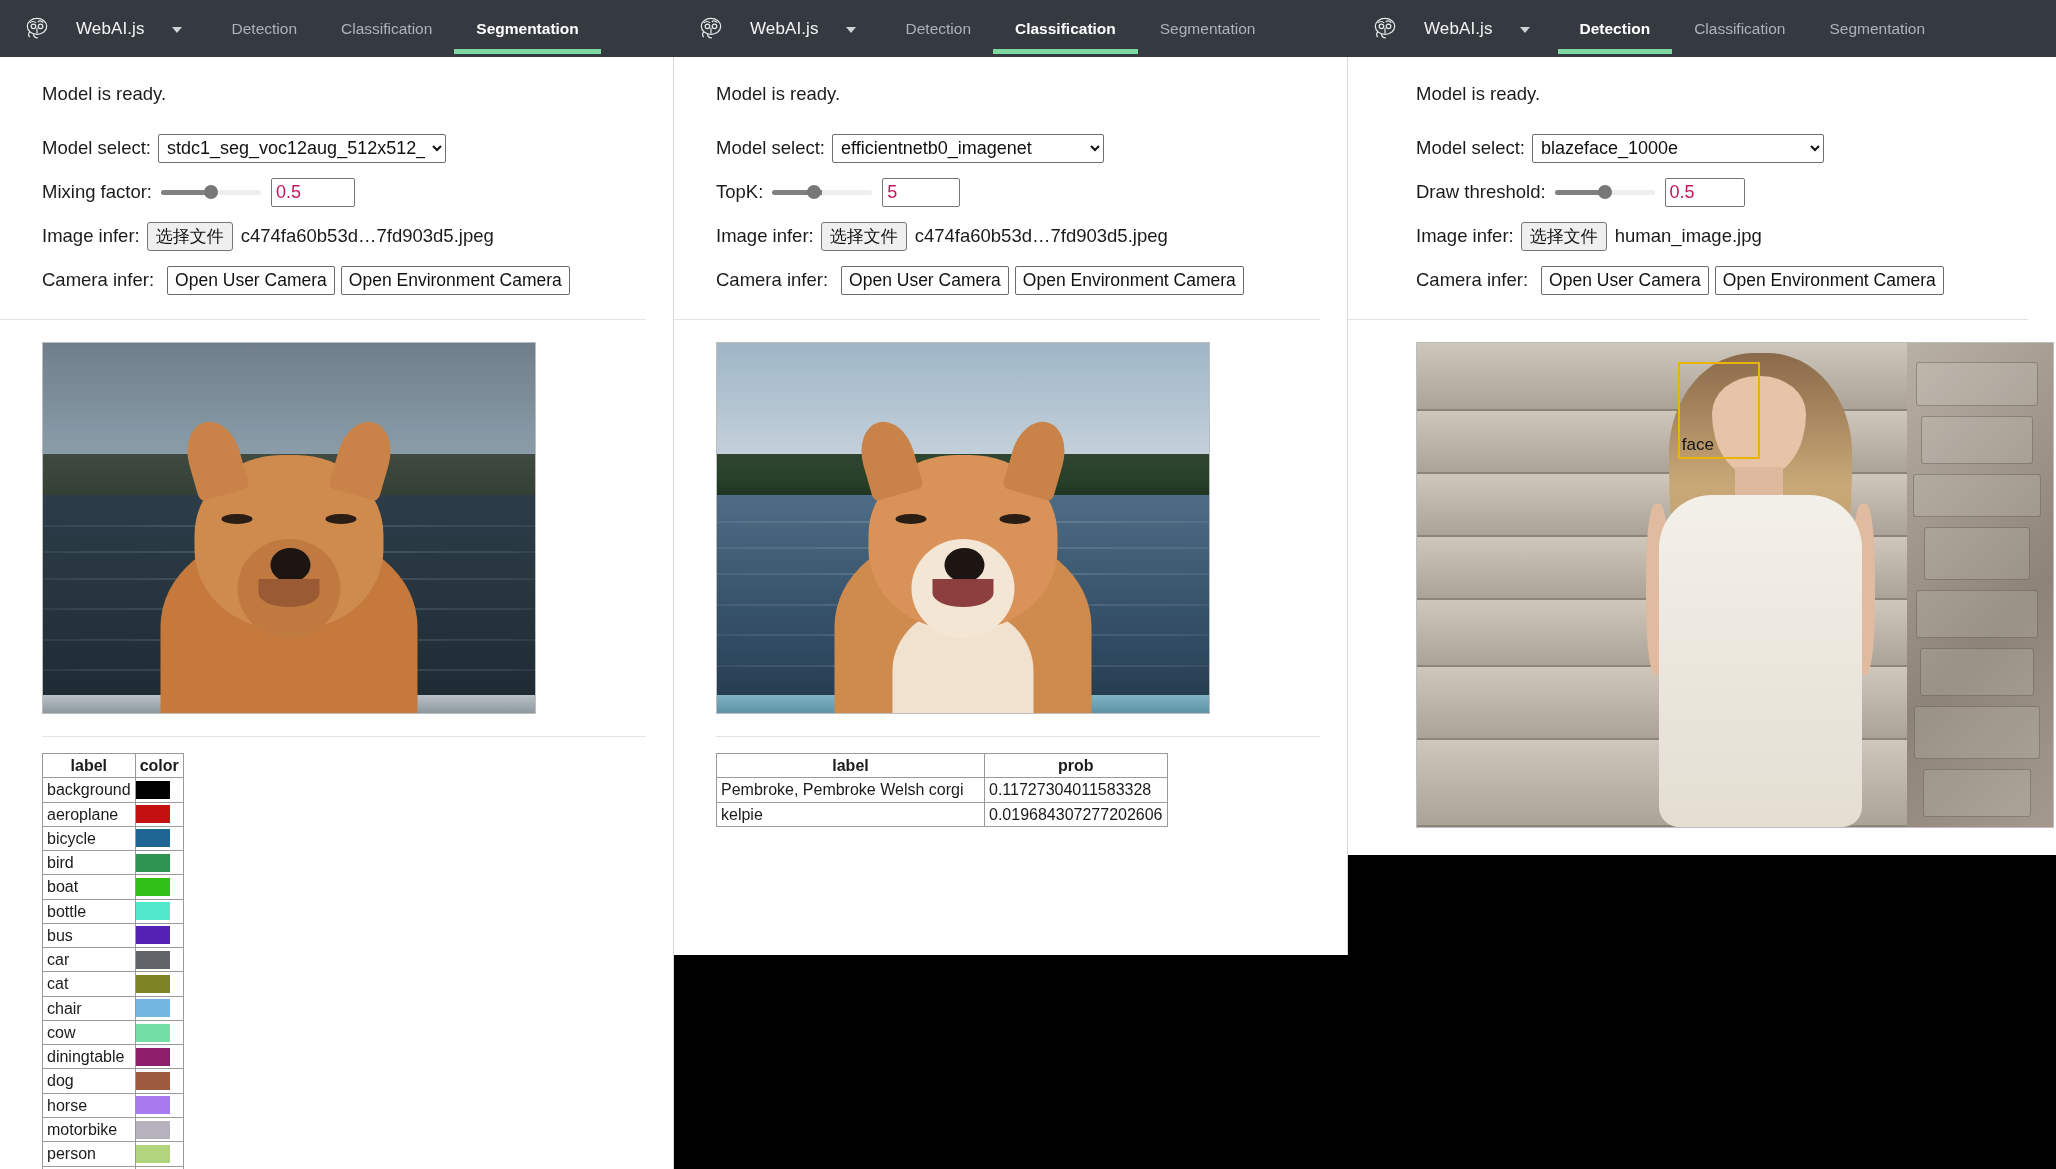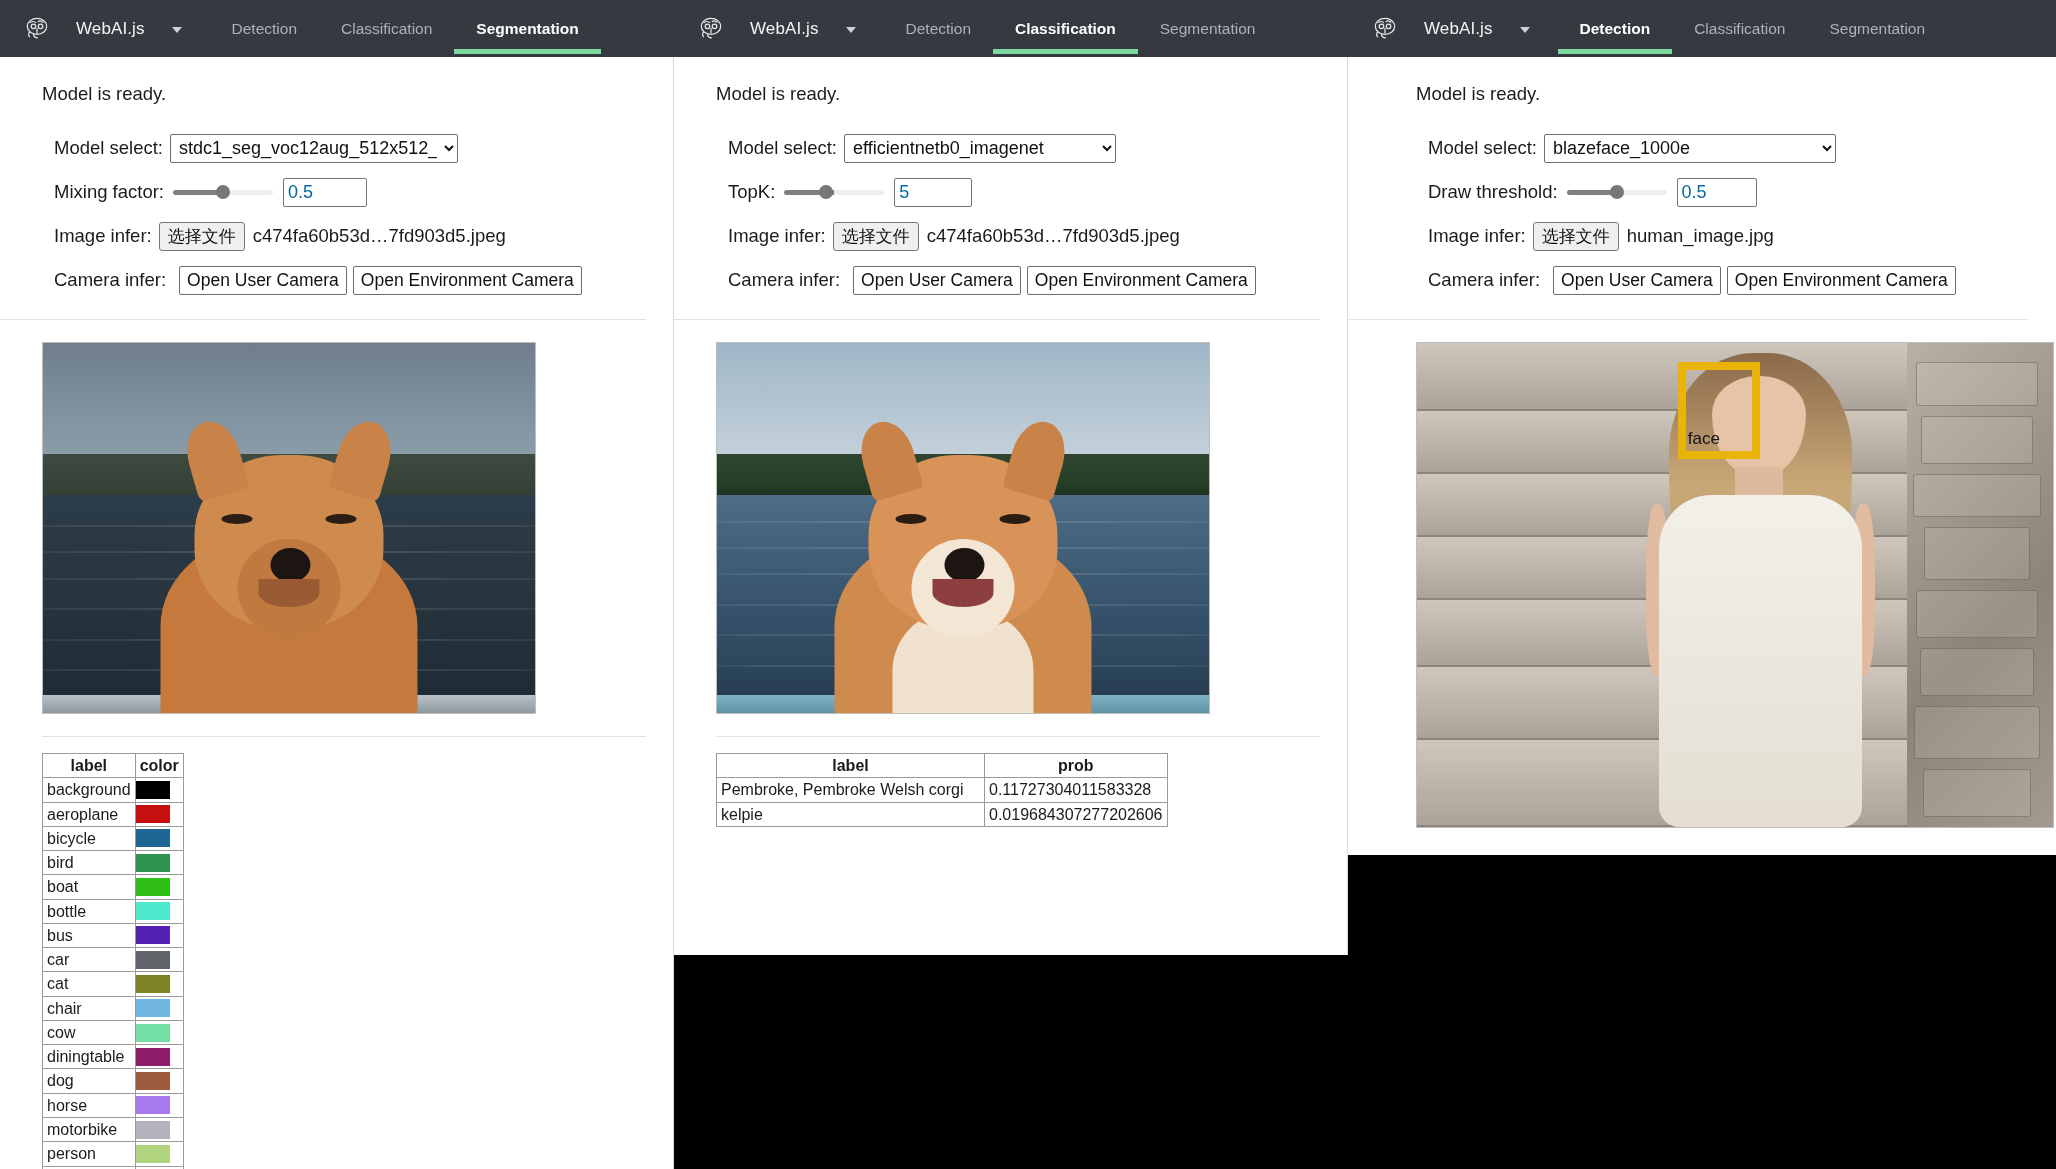--- a/index.html
+++ b/index.html
@@ -95,21 +95,21 @@
   .panel.p3 .controls { padding-left: 68px; }
   .ctl-row {
     display: flex; align-items: center;
     min-height: 38px;
     margin-bottom: 6px;
     font-size: 18.5px;
     color: #1b1b1b;
     white-space: nowrap;
   }
   .ctl-row.status { margin-bottom: 16px; }
-  .ctl-label { margin-right: 7px; margin-left: 12px; }
+  .ctl-label { margin-right: 7px; }
 
   select.ctl-select {
     font-family: "Liberation Sans", sans-serif;
     font-size: 18px;
     color: #111;
     background: #ffffff;
     border: 1px solid #6f6f6f;
     border-radius: 2px;
     height: 29px;
     padding: 1px 4px;
@@ -144,21 +144,21 @@
     background: #777777; border: none; margin-top: -4.5px;
   }
   input.ctl-range::-moz-range-thumb {
     width: 14px; height: 14px; border-radius: 50%;
     background: #777777; border: none;
   }
 
   input.ctl-num {
     font-family: "Liberation Sans", sans-serif;
     font-size: 18px;
-    color: #0369a1;
+    color: #be185d;
     border: 1px solid #767676;
     border-radius: 2px;
     height: 29px;
     padding: 1px 4px;
     background: #ffffff;
     outline: none;
   }
   .p1 input.ctl-num { width: 84px; }
   .p2 input.ctl-num { width: 78px; }
   .p3 input.ctl-num { width: 80px; }
@@ -317,21 +317,21 @@
   }
   .woman .arm {
     position:absolute; top: 32%; width: 9%; height: 36%;
     background: #e0bb9f; border-radius: 40%;
   }
   .woman .arm.l { left: 5%; }
   .woman .arm.r { right: 5%; }
 
   .bbox {
     position: absolute;
-    border: 8px solid #eab308;
+    border: 2px solid #eab308;
     background: transparent;
   }
   .bbox-label {
     position: absolute;
     left: 2px; bottom: 2px;
     color: #131313;
     font-size: 17px;
     font-family: "Liberation Sans", sans-serif;
   }
 

